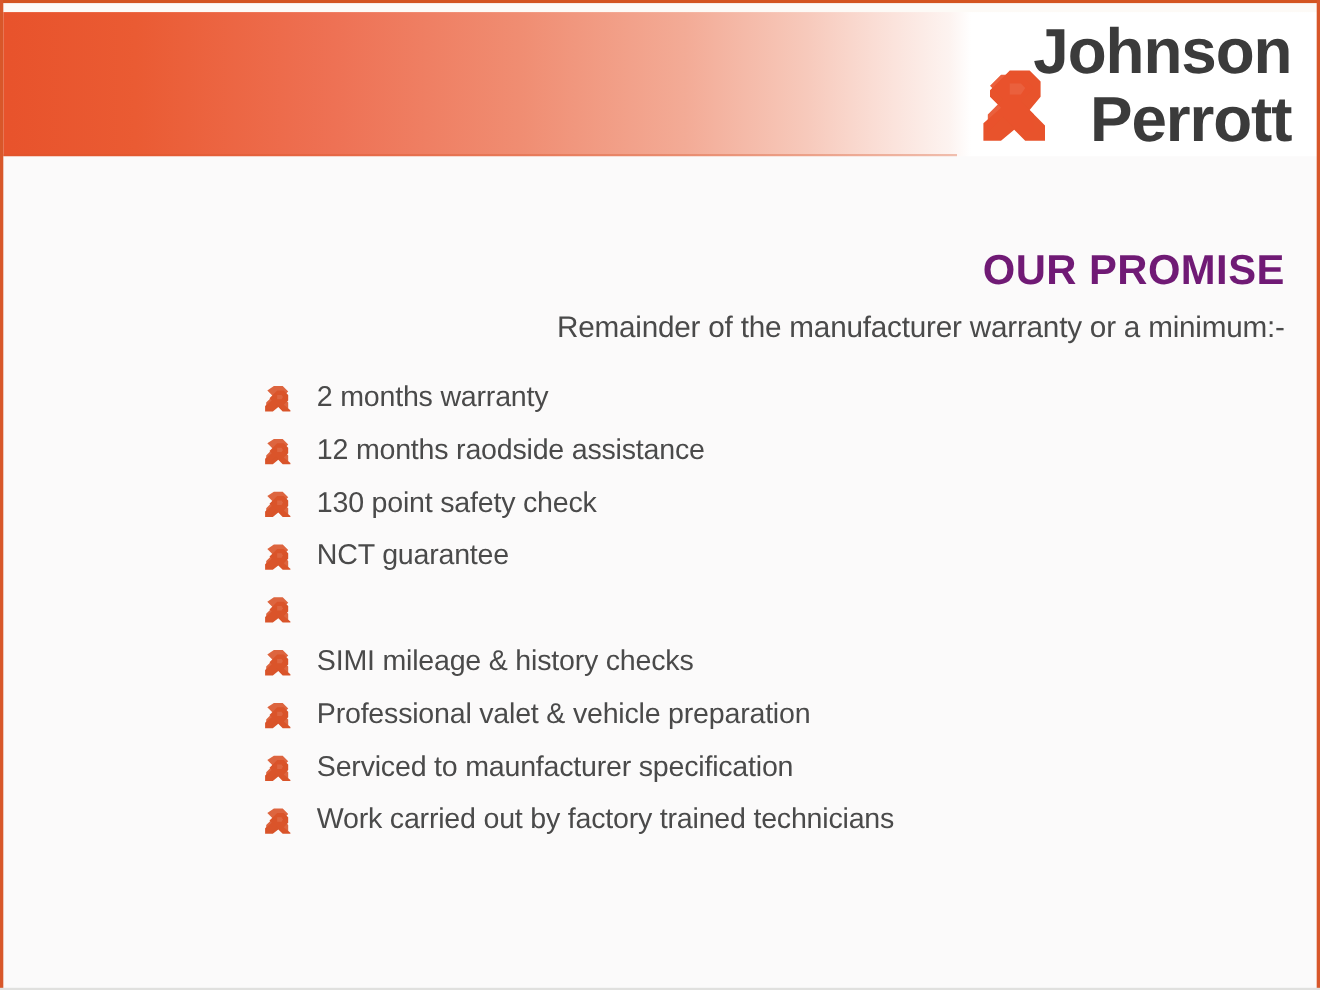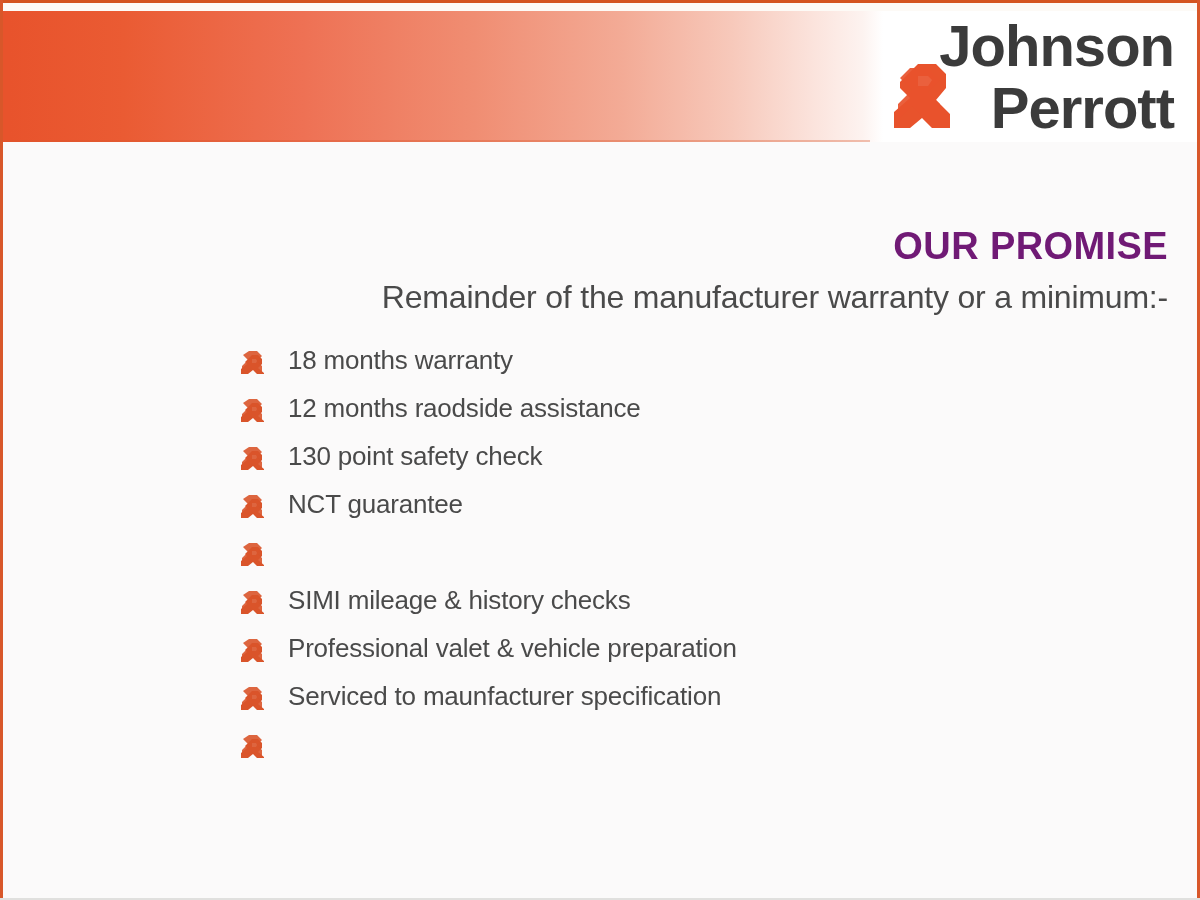--- a/index.html
+++ b/index.html
@@ -125,21 +125,21 @@
   #page-title {
     font-size: 38px;
     font-weight: 600;
     letter-spacing: 0.4px;
     color: #701a75;
     line-height: 44px;
     margin: 0 0 8px 0;
     white-space: nowrap;
   }
   #subtitle {
-    font-size: 32px;
+    font-size: 27px;
     font-weight: 400;
     color: #4a4a4a;
     line-height: 34px;
     margin: 12px 0 22px 0;
     letter-spacing: -0.2px;
     white-space: nowrap;
   }
 
   #promise-list {
     list-style: none;
@@ -208,21 +208,21 @@
 
     <ul id="promise-list">
       <li class="promise-item">
         <span class="bullet-icon">
           <svg width="30" height="30" viewBox="0 0 30 30" xmlns="http://www.w3.org/2000/svg">
             <path d="M7 17 L14 10 L20 10 L24 14 L24 19 L20 23 L26 28 L26 29 L19 29 L15 25 L10 29 L3 29 L3 24 L9 19 Z
                      M14 14 L14 18 L18 18 L19 16 L18 14 Z" fill="#d9542a"></path>
             <path d="M11 6 L19 6 L24 11 L19 16 L24 21 L24 27 L18 27 L13 22 L8 27 L4 27 L4 21 L10 15 L5 10 Z" fill="#d9542a" opacity="0.9"></path>
           </svg>
         </span>
-        <span class="promise-label">18 months warranty</span>
+        <span class="promise-label">2 months warranty</span>
       </li>
       <li class="promise-item">
         <span class="bullet-icon">
           <svg width="30" height="30" viewBox="0 0 30 30" xmlns="http://www.w3.org/2000/svg">
             <path d="M7 17 L14 10 L20 10 L24 14 L24 19 L20 23 L26 28 L26 29 L19 29 L15 25 L10 29 L3 29 L3 24 L9 19 Z
                      M14 14 L14 18 L18 18 L19 16 L18 14 Z" fill="#d9542a"></path>
             <path d="M11 6 L19 6 L24 11 L19 16 L24 21 L24 27 L18 27 L13 22 L8 27 L4 27 L4 21 L10 15 L5 10 Z" fill="#d9542a" opacity="0.9"></path>
           </svg>
         </span>
         <span class="promise-label">12 months raodside assistance</span>
@@ -287,20 +287,21 @@
         <span class="promise-label">Serviced to maunfacturer specification</span>
       </li>
       <li class="promise-item">
         <span class="bullet-icon">
           <svg width="30" height="30" viewBox="0 0 30 30" xmlns="http://www.w3.org/2000/svg">
             <path d="M7 17 L14 10 L20 10 L24 14 L24 19 L20 23 L26 28 L26 29 L19 29 L15 25 L10 29 L3 29 L3 24 L9 19 Z
                      M14 14 L14 18 L18 18 L19 16 L18 14 Z" fill="#d9542a"></path>
             <path d="M11 6 L19 6 L24 11 L19 16 L24 21 L24 27 L18 27 L13 22 L8 27 L4 27 L4 21 L10 15 L5 10 Z" fill="#d9542a" opacity="0.9"></path>
           </svg>
         </span>
+        <span class="promise-label">Work carried out by factory trained technicians</span>
       </li>
     </ul>
 
   </div>
 
   <div id="left-rule"></div>
   <div id="right-rule"></div>
   <div id="bottom-rule"></div>
 
 </div>

